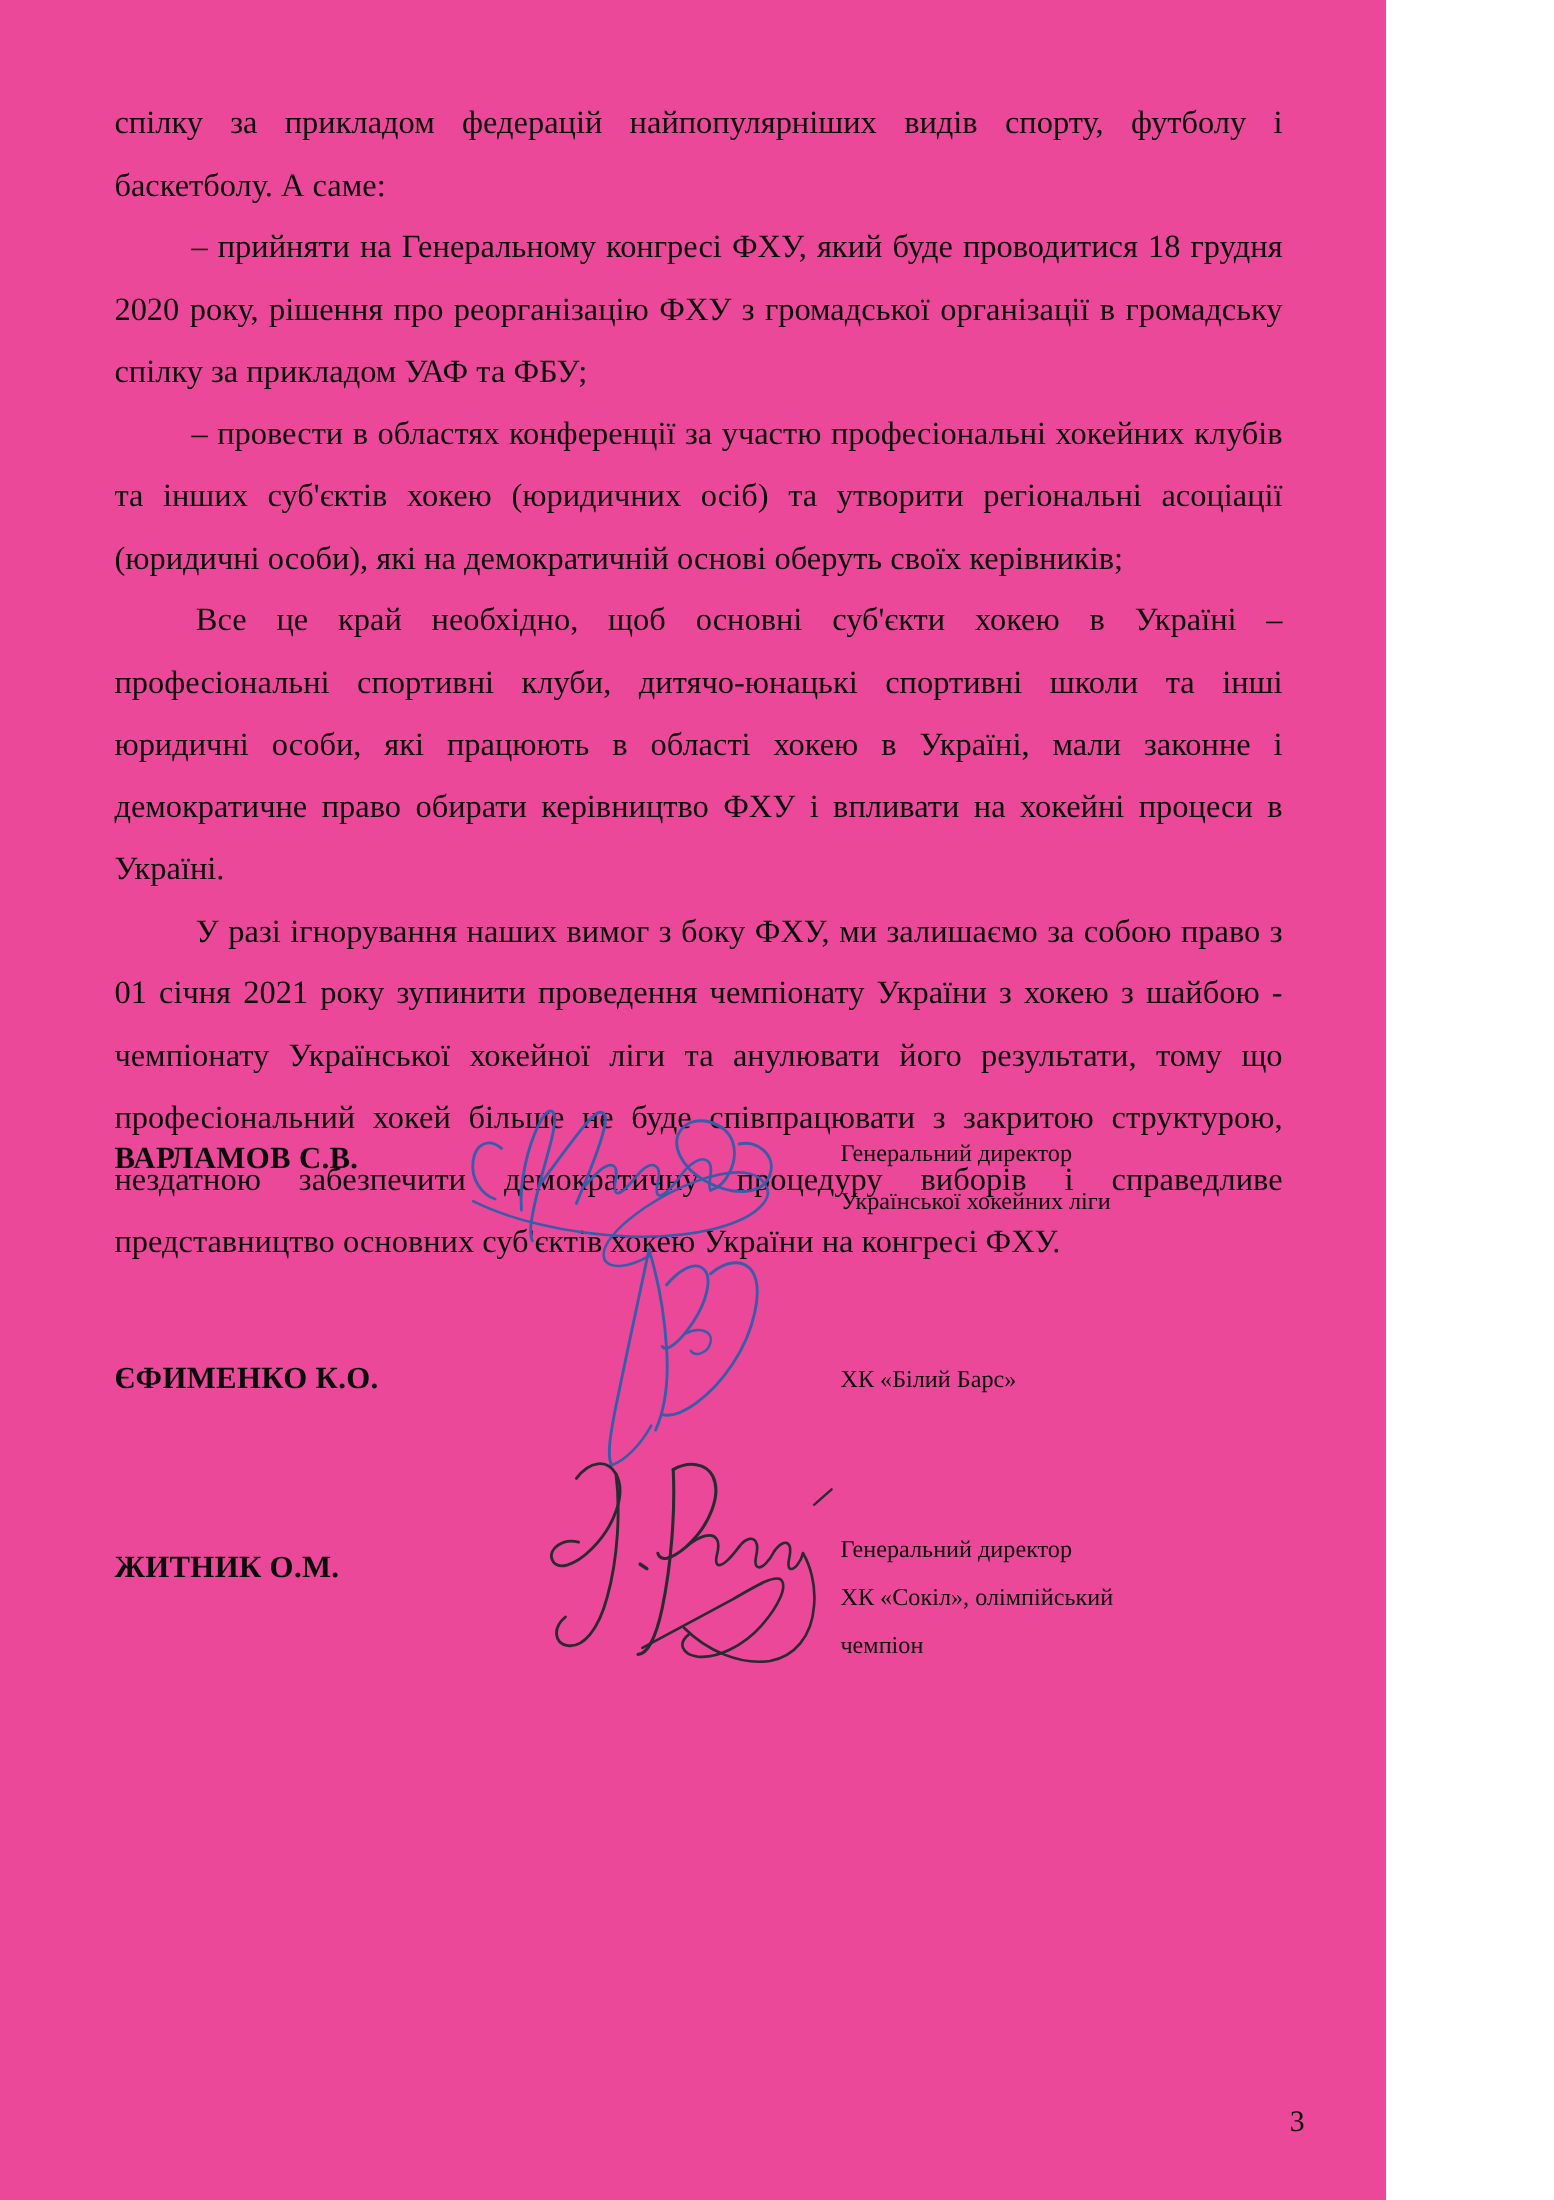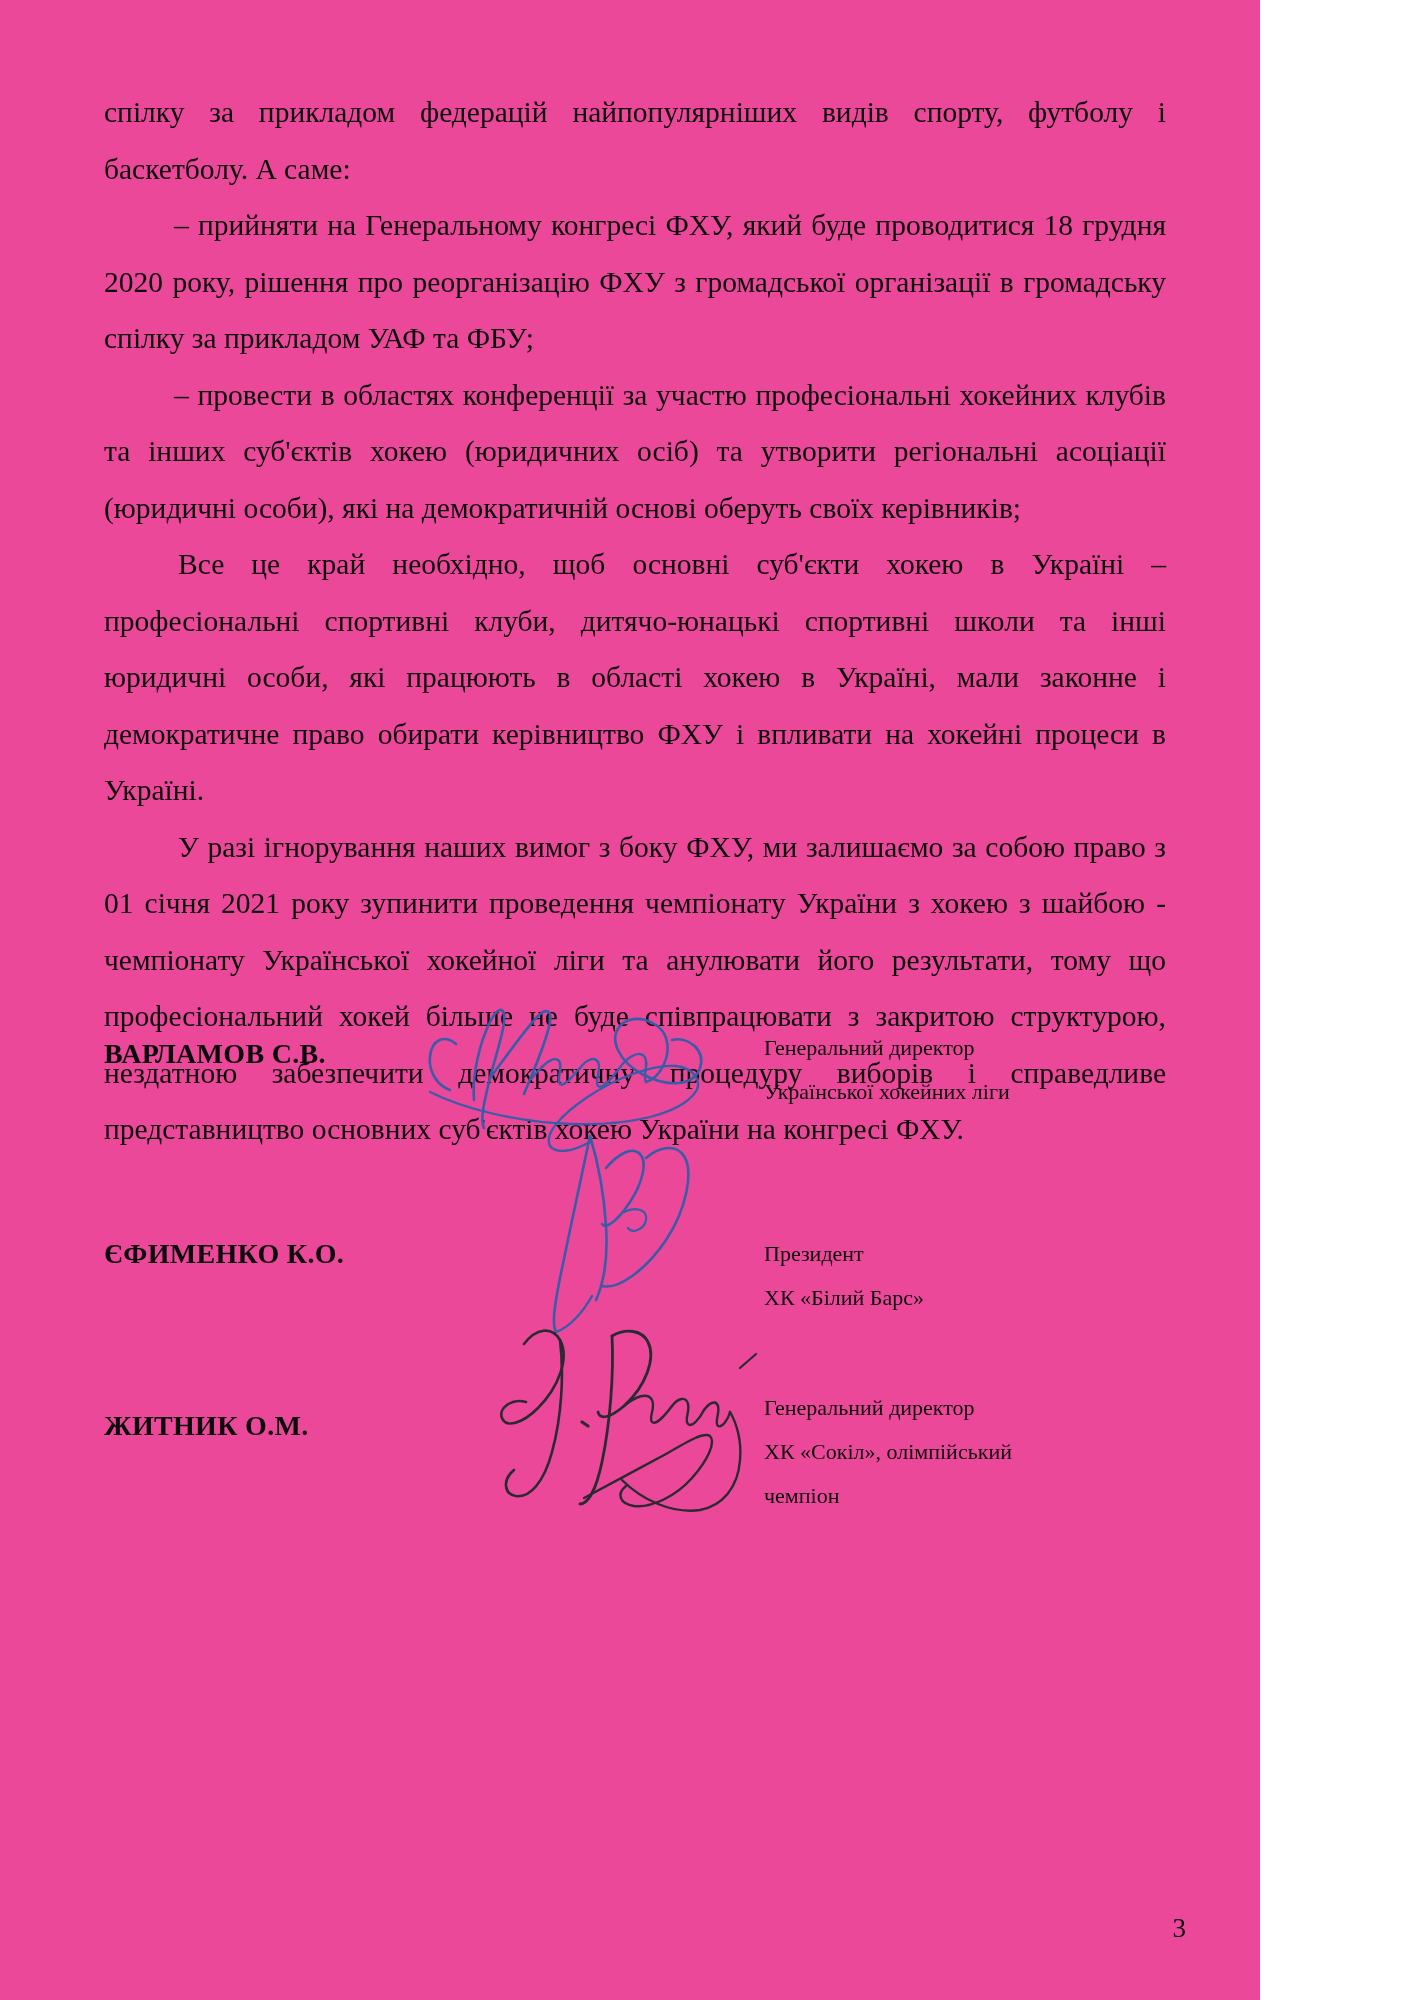--- a/index.html
+++ b/index.html
@@ -140,21 +140,20 @@
         <svg class="sig ink-blue" style="left:80px; top:-42px;" width="260" height="230" viewBox="0 0 260 230">
           <path d="M96 18 C88 54 76 112 66 160 C60 190 58 206 62 214" stroke-width="2.6"></path>
           <path d="M96 18 C104 44 110 76 112 108 C114 138 110 164 102 182" stroke-width="2.6"></path>
           <path d="M112 50 C124 36 138 28 146 36 C154 44 148 66 136 84 C124 102 112 112 108 106" stroke-width="2.6"></path>
           <path d="M130 94 C142 88 154 92 152 102 C150 112 138 116 134 110" stroke-width="2.2"></path>
           <path d="M152 40 C166 28 182 26 190 38 C200 54 192 92 172 122 C152 152 124 172 108 168" stroke-width="2.6"></path>
           <path d="M62 214 C74 210 88 196 98 178" stroke-width="2.4"></path>
         </svg>
       </div>
       <div class="sign-title" style="padding-top:72px;">
-        <div>Президент</div>
         <div>ХК «Білий Барс»</div>
       </div>
     </div>
 
     <div class="sign-row" style="height:200px;">
       <div class="sign-name" style="padding-top:80px;">ЖИТНИК О.М.</div>
       <div class="sign-mark">
         <svg class="sig ink-dark" style="left:50px; top:-28px;" width="300" height="230" viewBox="0 0 300 230">
           <path d="M60 42 C72 26 88 24 96 38 C106 56 94 86 74 106 C58 122 42 126 38 116 C34 106 48 96 62 100" stroke-width="2.6"></path>
           <path d="M96 38 C100 70 98 114 88 150 C80 180 66 196 52 194 C40 192 38 178 50 168" stroke-width="2.6"></path>

